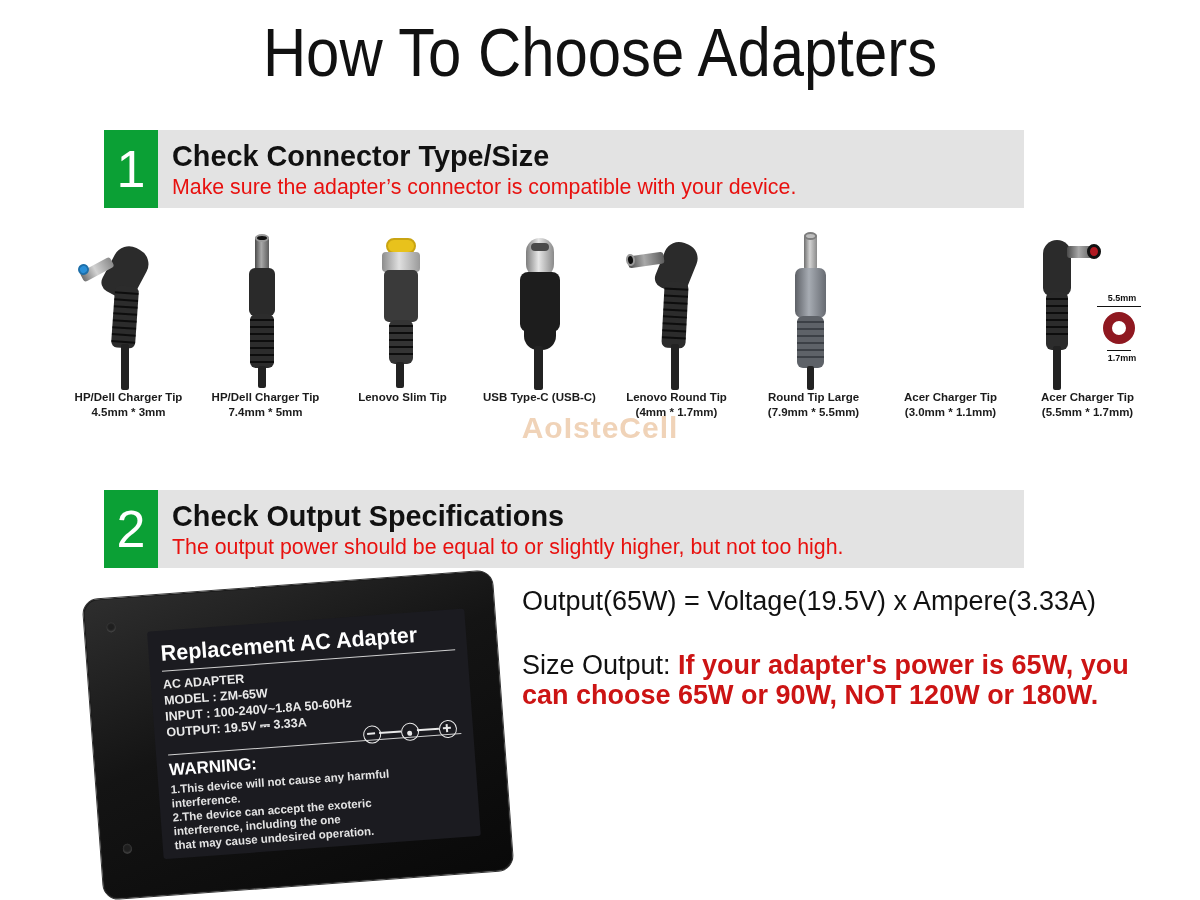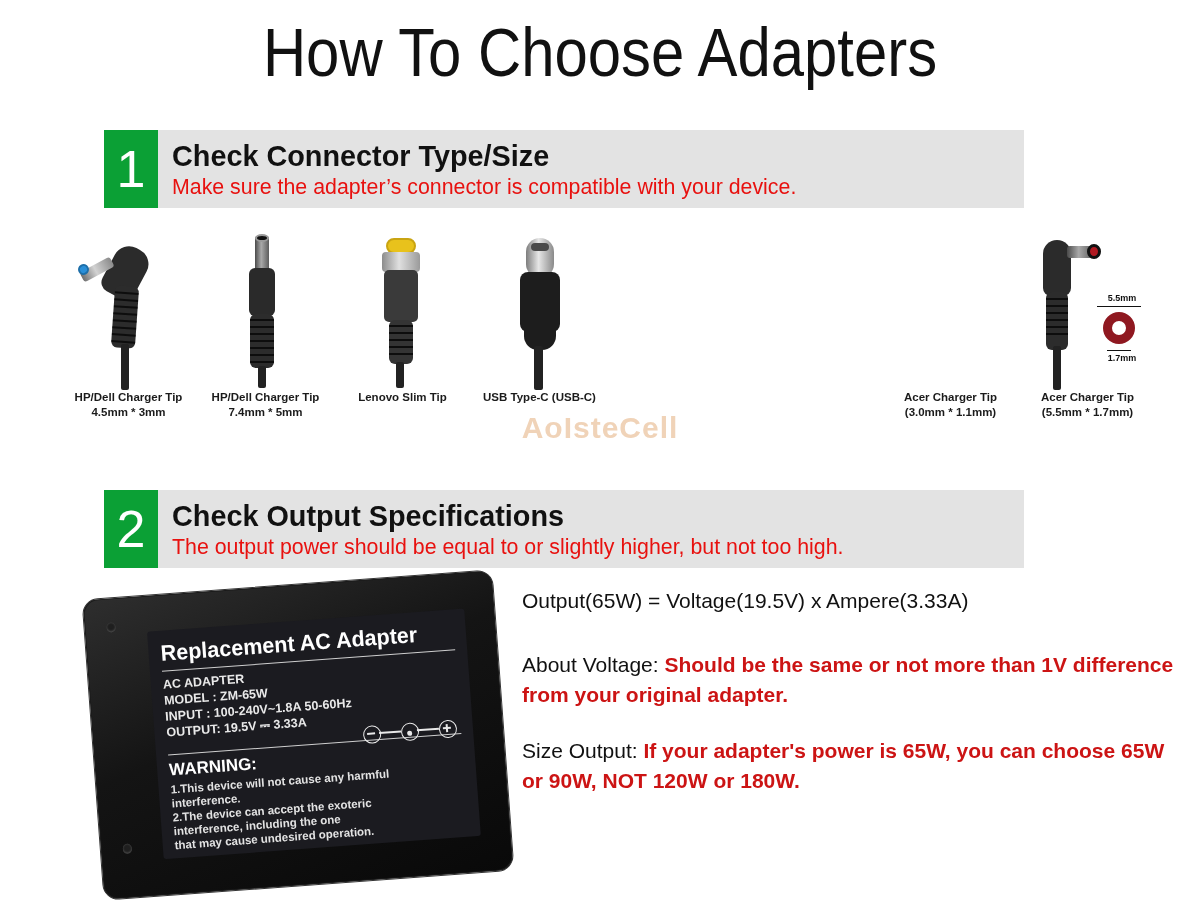--- a/index.html
+++ b/index.html
@@ -110,21 +110,21 @@
   .polarity .pminus{position:absolute;top:9px;width:8px;height:1.6px;background:#e9e9e9;}
   .polarity .pplusv{position:absolute;width:1.6px;height:8px;background:#e9e9e9;}
   .polarity .pdot{position:absolute;width:5px;height:5px;border-radius:50%;background:#e9e9e9;}
   .lp-warn{color:#fff;font-weight:bold;font-size:17px;line-height:20px;margin:4px 12px 2px 12px;
            font-family:"Liberation Sans","DejaVu Sans",sans-serif;}
   .lp-note{color:#e2e2e2;font-size:11.5px;line-height:14px;margin:0 12px;font-weight:bold;
            font-family:"Liberation Sans","DejaVu Sans",sans-serif;}
 
   
   .spec{position:absolute;left:522px;top:586px;width:660px;}
-  .spec p{margin:0 0 26px 0;font-size:21px;line-height:30px;color:#111;
+  .spec p{margin:0 0 26px 0;font-size:27px;line-height:30px;color:#111;
           font-family:"Liberation Sans","DejaVu Sans",sans-serif;}
   .spec p.eq{margin-bottom:34px;}
   .spec .r{color:#cc1414;font-weight:bold;}
   .spec .k{color:#111;font-weight:normal;}
 </style>
 </head>
 <body>
 
 <div class="page">
 
@@ -212,21 +212,63 @@
         <div class="shaft" style="left:49px;top:44px;width:40px;height:60px;border-radius:8px;background:#1d1d1d;"></div>
         <div style="position:absolute;left:53px;top:100px;width:32px;height:22px;background:#1d1d1d;border-radius:0 0 14px 14px;"></div>
         <div class="cable" style="left:63px;top:118px;width:9px;height:44px;"></div>
       </div>
       <div class="cap">
         <span>USB Type-C (USB-C)</span>
         <span class="l2"></span>
       </div>
     </div>
 
-
+    <div class="conn" style="left:548px;">
+      <div class="art">
+        <div class="elbow" style="left:52px;top:14px;width:34px;height:50px;border-radius:15px 15px 10px 10px;transform:rotate(22deg);"></div>
+        <div class="barrel dark" style="left:20px;top:26px;width:36px;height:12px;border-radius:3px;transform:rotate(-8deg);"></div>
+        <div class="tipring" style="left:18px;top:26px;width:9px;height:12px;background:#0d0d0d;border-radius:50%;border:2px solid #9a9a9a;box-sizing:border-box;transform:rotate(-8deg);"></div>
+        <div class="grip" style="left:55px;top:54px;width:24px;height:66px;transform:rotate(3deg);">
+          <i style="top:6px"></i>
+            <i style="top:13px"></i>
+            <i style="top:20px"></i>
+            <i style="top:27px"></i>
+          <i style="top:34px"></i>
+            <i style="top:41px"></i>
+            <i style="top:48px"></i>
+            <i style="top:55px"></i>
+        </div>
+        <div class="cable" style="left:63px;top:116px;width:8px;height:46px;"></div>
+      </div>
+      <div class="cap">
+        <span>Lenovo Round Tip</span>
+        <span class="l2">(4mm * 1.7mm)</span>
+      </div>
+    </div>
+
+    <div class="conn" style="left:685px;">
+      <div class="art">
+        <div class="barrel" style="left:59px;top:6px;width:13px;height:36px;border-radius:3px;"></div>
+        <div class="tipring" style="left:59px;top:4px;width:13px;height:8px;background:#bdbdbd;border-radius:50%;border:2px solid #7d7d7d;box-sizing:border-box;"></div>
+        <div style="position:absolute;left:50px;top:40px;width:31px;height:50px;background:linear-gradient(90deg,#5d6066,#a7acb3 45%,#676b72);border-radius:7px;"></div>
+        <div class="grip" style="left:52px;top:88px;width:27px;height:52px;background:#5e6268;">
+          <i style="top:5px;background:#3c4046"></i>
+            <i style="top:12px;background:#3c4046"></i>
+          <i style="top:19px;background:#3c4046"></i>
+            <i style="top:26px;background:#3c4046"></i>
+          <i style="top:33px;background:#3c4046"></i>
+            <i style="top:40px;background:#3c4046"></i>
+        </div>
+        <div class="cable" style="left:62px;top:138px;width:7px;height:24px;"></div>
+      </div>
+      <div class="cap">
+        <span>Round Tip Large</span>
+        <span class="l2">(7.9mm * 5.5mm)</span>
+      </div>
+    </div>
 
     <div class="conn" style="left:822px;">
       <div class="cap">
         <span>Acer Charger Tip</span>
         <span class="l2">(3.0mm * 1.1mm)</span>
       </div>
     </div>
 
     <div class="conn" style="left:959px;text-decoration:underline;">
       <div class="art">
@@ -302,20 +344,17 @@
         <div class="lp-note">2.The device can accept the exoteric</div>
         <div class="lp-note ind">interference, including  the  one</div>
         <div class="lp-note ind">that may cause undesired operation.</div>
       </div>
     </div>
   </div>
 
   <div class="spec">
     <p class="eq">Output(65W) = Voltage(19.5V) x Ampere(3.33A)</p>
     <p>
-      <span class="k">About Voltage: </span><span class="r">Should be the same or not more than 1V difference from your original adapter.</span>
-    </p>
-    <p>
       <span class="k">Size Output: </span><span class="r">If your adapter's power is 65W, you can choose 65W or 90W, NOT 120W or 180W.</span>
     </p>
   </div>
 
 </div>
 
 </body></html>

